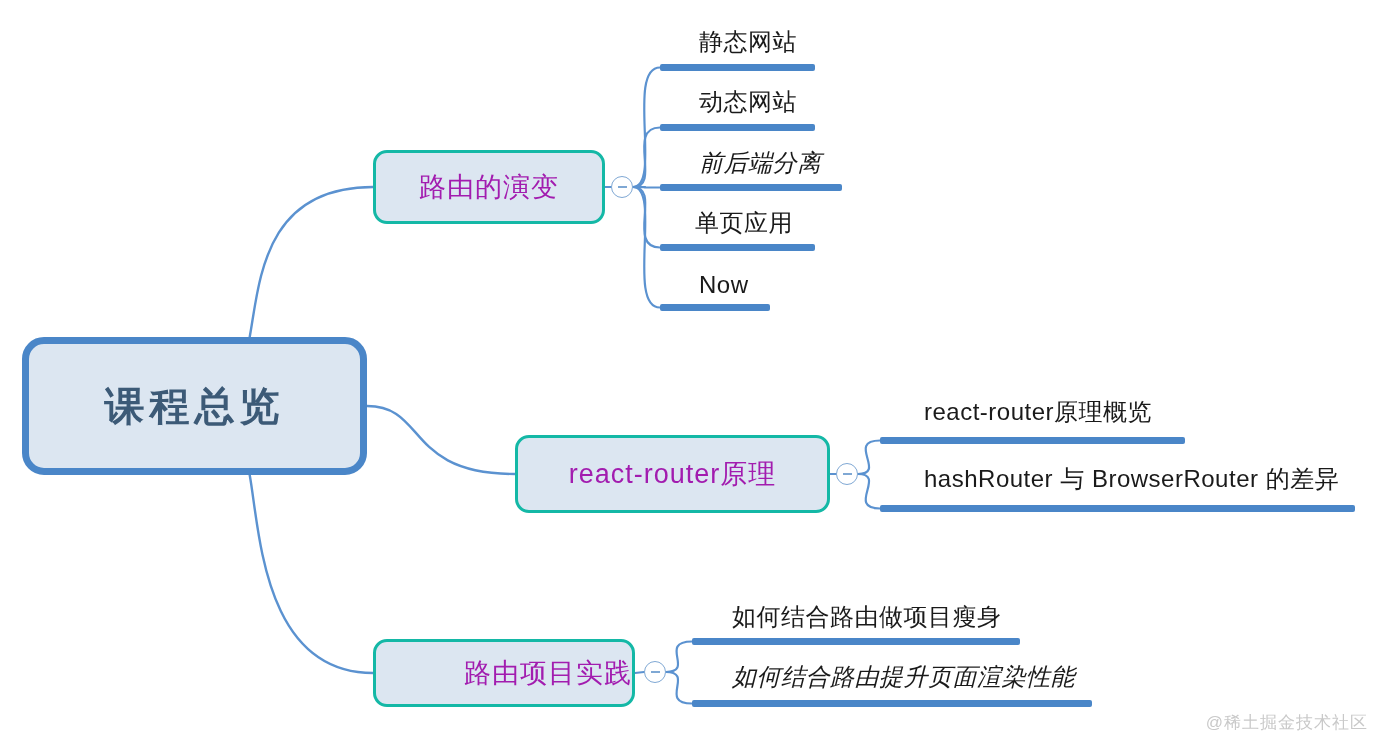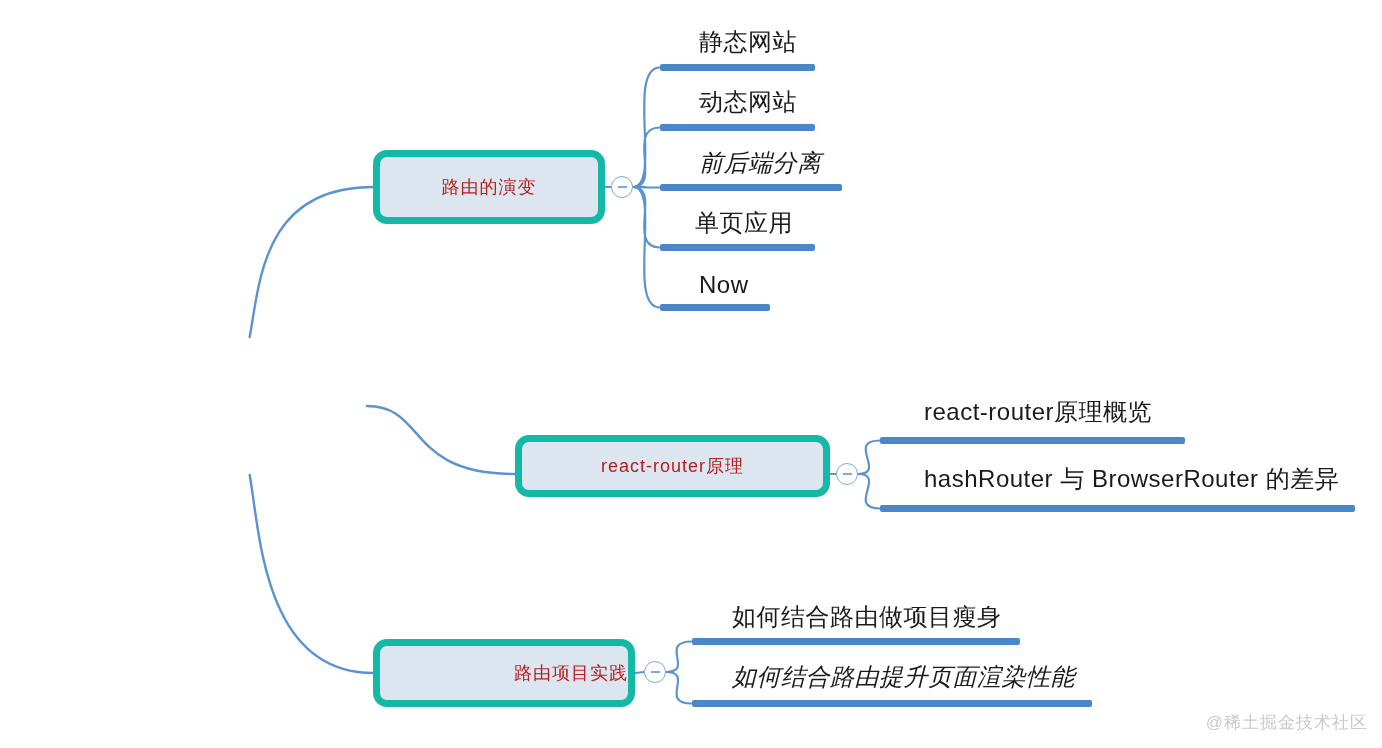--- a/index.html
+++ b/index.html
@@ -38,25 +38,25 @@
   }
   .node-root {
     border: 7px solid #4a86c8;
     border-radius: 22px;
     font-size: 40px;
     letter-spacing: 5px;
     font-weight: 600;
     color: #3c5a77;
   }
   .node-branch {
-    border: 7px solid #14b8a6;
+    border: 3px solid #14b8a6;
     border-radius: 14px;
-    font-size: 18px;
+    font-size: 27px;
     letter-spacing: 1px;
-    color: #b91c1c;
+    color: #a21caf;
   }
   .leaf-label {
     position: absolute;
     white-space: nowrap;
     color: #1a1a1a;
     font-size: 24px;
     letter-spacing: 0.5px;
     line-height: 1;
     margin-left: 14px;
   }
@@ -111,39 +111,42 @@
       <path d="M 367 406 C 427 406, 405 474, 515 474" fill="none" stroke="#5b92d0" stroke-width="2.4" stroke-linecap="round"></path>
       <path d="M 830 474 L 836 474" fill="none" stroke="#5b92d0" stroke-width="2.2" stroke-linecap="round"></path>
       <path d="M 858 474 C 887 474, 846 440.5, 880 440.5" fill="none" stroke="#5b92d0" stroke-width="2.2" stroke-linecap="round"></path>
       <path d="M 858 474 C 887 474, 846 508.5, 880 508.5" fill="none" stroke="#5b92d0" stroke-width="2.2" stroke-linecap="round"></path>
       <path d="M 249.70000000000002 475 C 259.70000000000005 530, 263 673, 373 673" fill="none" stroke="#5b92d0" stroke-width="2.4" stroke-linecap="round"></path>
       <path d="M 635 673 L 644 672" fill="none" stroke="#5b92d0" stroke-width="2.2" stroke-linecap="round"></path>
       <path d="M 666 672 C 695 672, 658 641.5, 692 641.5" fill="none" stroke="#5b92d0" stroke-width="2.2" stroke-linecap="round"></path>
       <path d="M 666 672 C 695 672, 658 703.5, 692 703.5" fill="none" stroke="#5b92d0" stroke-width="2.2" stroke-linecap="round"></path>
     </svg>
 
+  <div class="node-box node-root" id="root-node" style="left: 22px; top: 337px; width: 345px; height: 138px;">
+    <span>课程总览</span>
+  </div>
 
   <div id="branch-host">
       <div class="node-box node-branch" style="left: 373px; top: 150px; width: 232px; height: 74px;">
         <span>路由的演变</span>
       </div>
       <div class="toggle-circle" style="left: 611px; top: 176px;">
         <span class="minus"></span>
       </div>
       <div class="leaf-bar" style="left: 660px; top: 64px; width: 155px;"></div>
       <div class="leaf-label" style="left: 685px; top: 30px;">静态网站</div>
       <div class="leaf-bar" style="left: 660px; top: 124px; width: 155px;"></div>
       <div class="leaf-label" style="left: 685px; top: 90px; text-align: right;">动态网站</div>
       <div class="leaf-bar" style="left: 660px; top: 184px; width: 182px;"></div>
       <div class="leaf-label" style="left: 685px; top: 151px; font-style: italic;">前后端分离</div>
       <div class="leaf-bar" style="left: 660px; top: 244px; width: 155px;"></div>
       <div class="leaf-label" style="left: 681px; top: 211px;">单页应用</div>
       <div class="leaf-bar" style="left: 660px; top: 304px; width: 110px;"></div>
       <div class="leaf-label" style="left: 685px; top: 273px;">Now</div>
-      <div class="node-box node-branch" style="left: 515px; top: 435px; width: 315px; height: 62px;">
+      <div class="node-box node-branch" style="left: 515px; top: 435px; width: 315px; height: 78px;">
         <span>react-router原理</span>
       </div>
       <div class="toggle-circle" style="left: 836px; top: 463px;">
         <span class="minus"></span>
       </div>
       <div class="leaf-bar" style="left: 880px; top: 437px; width: 305px;"></div>
       <div class="leaf-label" style="left: 910px; top: 400px;">react-router原理概览</div>
       <div class="leaf-bar" style="left: 880px; top: 505px; width: 475px;"></div>
       <div class="leaf-label" style="left: 910px; top: 467px;">hashRouter 与 BrowserRouter 的差异</div>
       <div class="node-box node-branch" style="left: 373px; top: 639px; width: 262px; height: 68px; justify-content: flex-end;">

